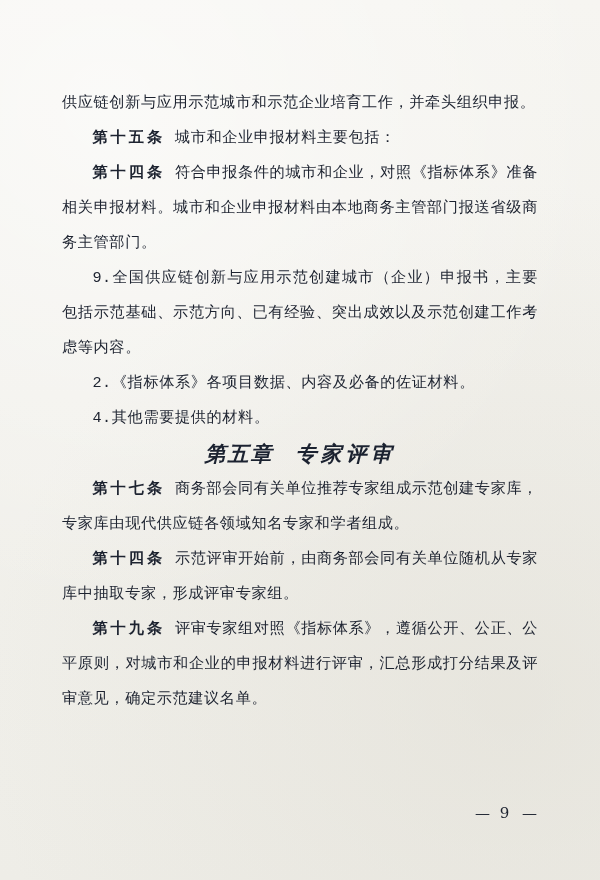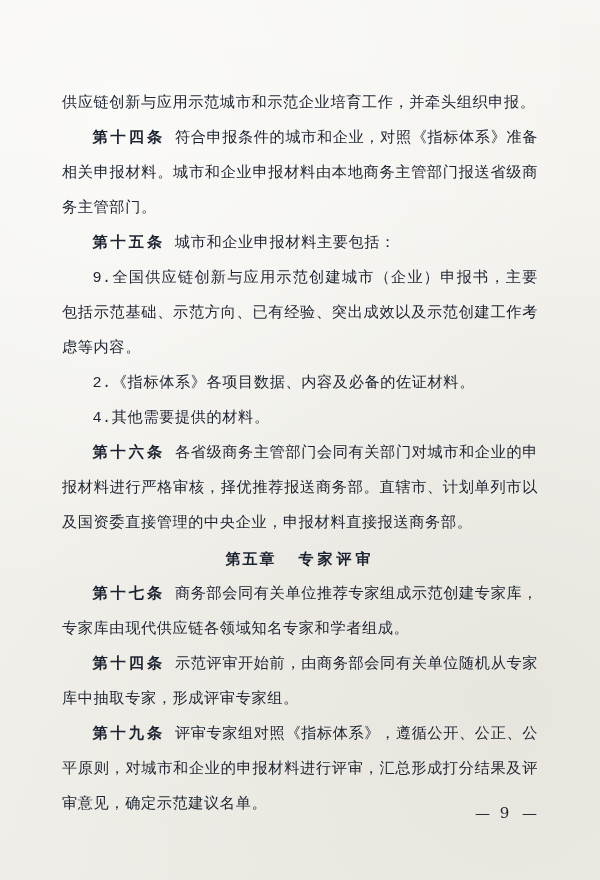--- a/index.html
+++ b/index.html
@@ -50,23 +50,24 @@
     text-indent: 2em;
   }
   .artnum {
     letter-spacing: 3px;
     font-weight: 600;
   }
   .chapter {
     text-align: center;
     font-weight: 700;
     letter-spacing: 2px;
-    font-size: 15px;
+    font-size: 21px;
     line-height: 36px;
     color: #1b2230;
+    font-style: italic;
   }
   .chapter .ch-title {
     margin-left: 22px;
     letter-spacing: 4px;
   }
   .footer {
     position: absolute;
     right: 62px;
     bottom: 58px;
     font-size: 15px;
@@ -80,39 +81,35 @@
 <body>
 
 <div class="page">
   <div class="paper-tint"></div>
 
   <div class="content">
 
     <p>供应链创新与应用示范城市和示范企业培育工作，并牵头组织申报。</p>
 
     <p class="indent">
-      <span class="artnum">第十四条</span>
-      <span>符合申报条件的城市和企业，对照《指标体系》准备相关申报材料。城市和企业申报材料由本地商务主管部门报送省级商务主管部门。</span>
+      <span class="artnum">第十五条</span>
+      <span>城市和企业申报材料主要包括：</span>
     </p>
 
     <p class="indent">
-      <span class="artnum">第十五条</span>
-      <span>城市和企业申报材料主要包括：</span>
+      <span class="artnum">第十四条</span>
+      <span>符合申报条件的城市和企业，对照《指标体系》准备相关申报材料。城市和企业申报材料由本地商务主管部门报送省级商务主管部门。</span>
     </p>
 
     <p class="indent">9.全国供应链创新与应用示范创建城市（企业）申报书，主要包括示范基础、示范方向、已有经验、突出成效以及示范创建工作考虑等内容。</p>
 
     <p class="indent">2.《指标体系》各项目数据、内容及必备的佐证材料。</p>
 
     <p class="indent">4.其他需要提供的材料。</p>
 
-    <p class="indent">
-      <span class="artnum">第十六条</span>
-      <span>各省级商务主管部门会同有关部门对城市和企业的申报材料进行严格审核，择优推荐报送商务部。直辖市、计划单列市以及国资委直接管理的中央企业，申报材料直接报送商务部。</span>
-    </p>
 
     <div class="chapter">
       <span>第五章</span><span class="ch-title">专家评审</span>
     </div>
 
     <p class="indent">
       <span class="artnum">第十七条</span>
       <span>商务部会同有关单位推荐专家组成示范创建专家库，专家库由现代供应链各领域知名专家和学者组成。</span>
     </p>
 

